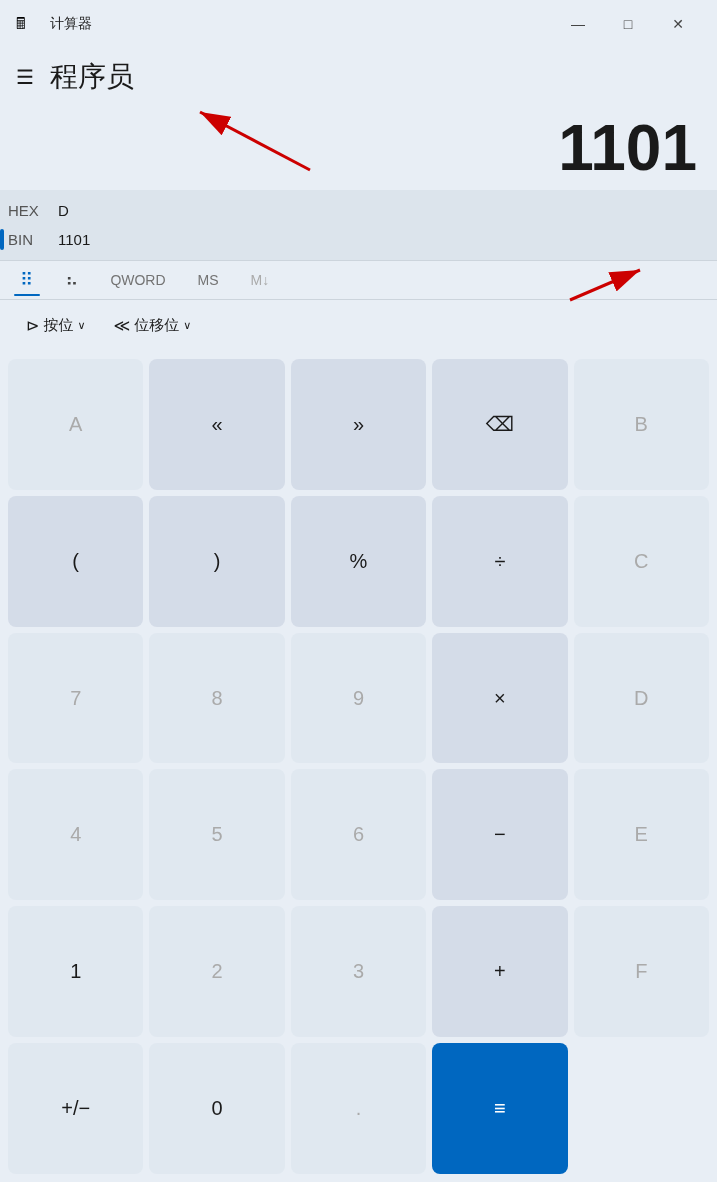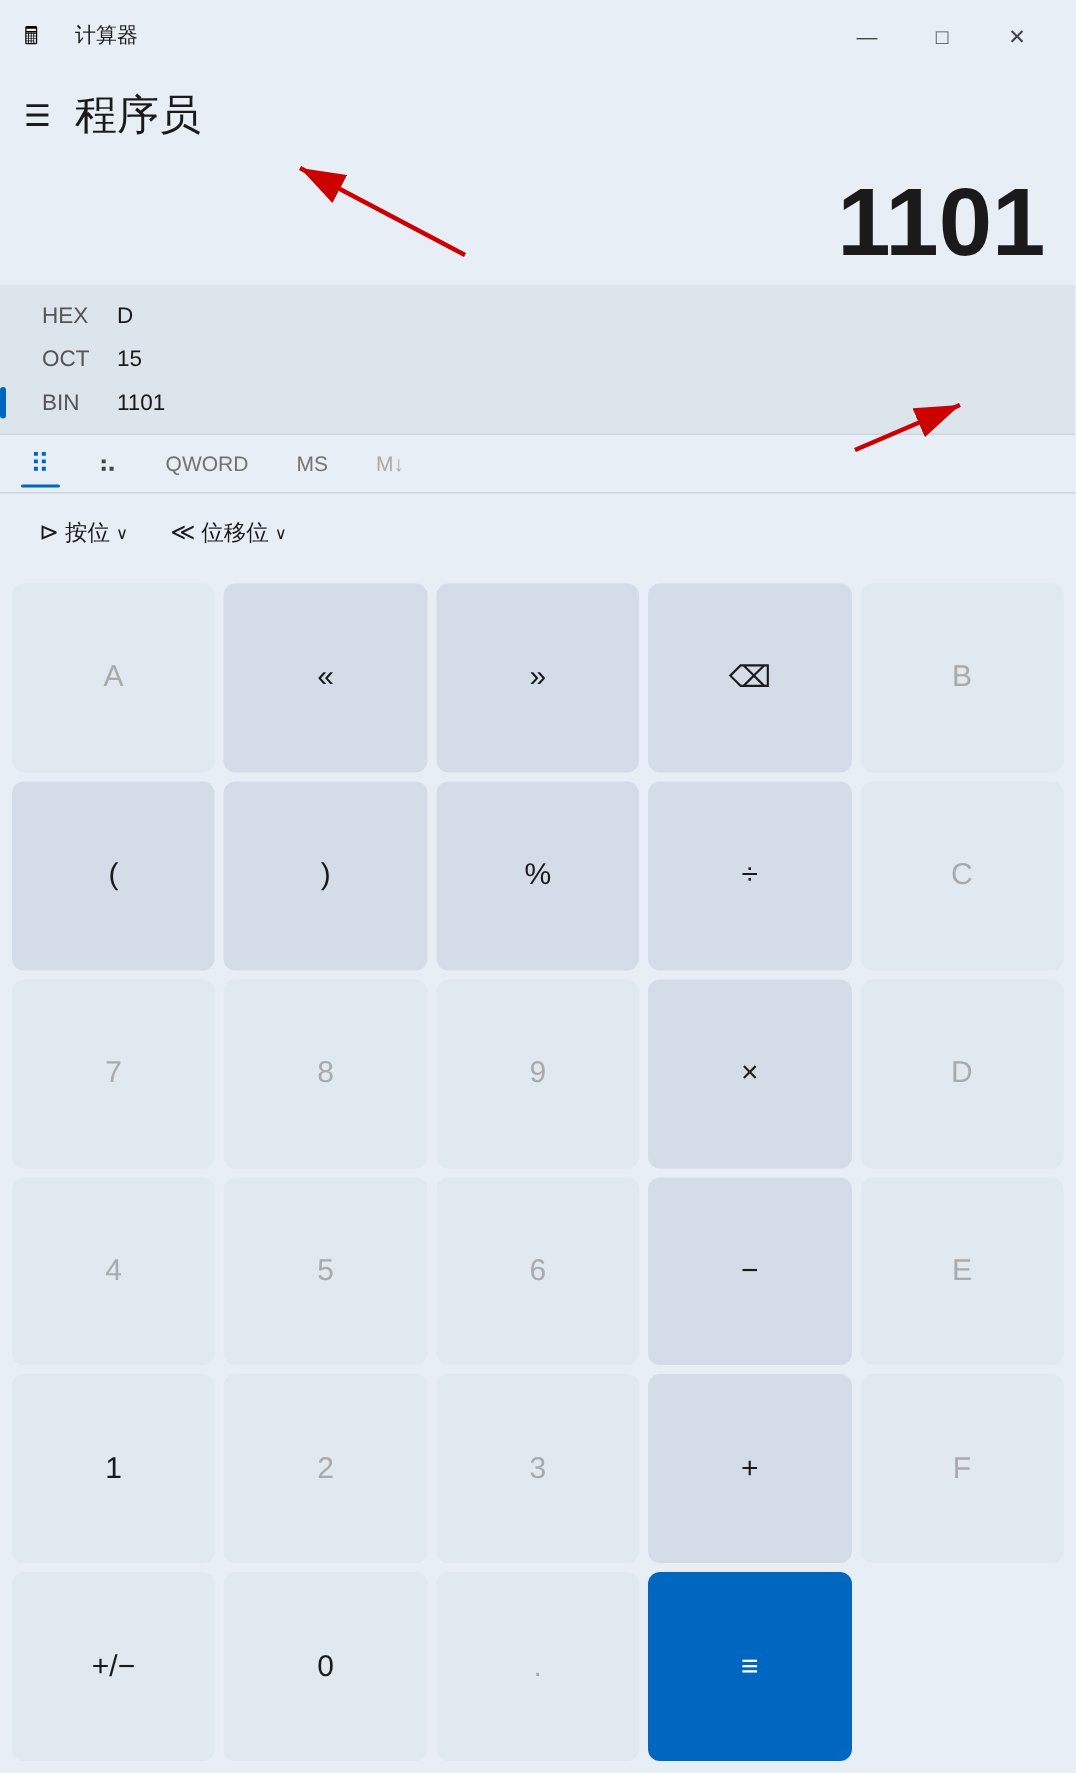--- a/index.html
+++ b/index.html
@@ -96,21 +96,21 @@
     }
 
     
     .base-display {
       background: #dce4ec;
       padding: 6px 0;
     }
     .base-row {
       display: flex;
       align-items: center;
-      padding: 6px 28px;
+      padding: 6px 8px;
       position: relative;
     }
     .base-row.active::before {
       content: '';
       position: absolute;
       left: 0;
       top: 4px;
       bottom: 4px;
       width: 4px;
       background: #0067c0;
@@ -284,24 +284,20 @@
 
     <div class="display-area">
       <span class="display-value">1101</span>
     </div>
 
     <div class="base-display">
 
     <div class="base-row">
       <span class="base-label">HEX</span>
       <span class="base-value">D</span>
-    </div>
-        <div class="base-row">
-      <span class="base-label">OCT</span>
-      <span class="base-value">15</span>
     </div>
         <div class="base-row active">
       <span class="base-label">BIN</span>
       <span class="base-value">1101</span>
     </div>
       </div>
 
     <div class="toolbar-row">
       <div class="toolbar-tab active">
         <span class="toolbar-tab-icon">⠿</span>

